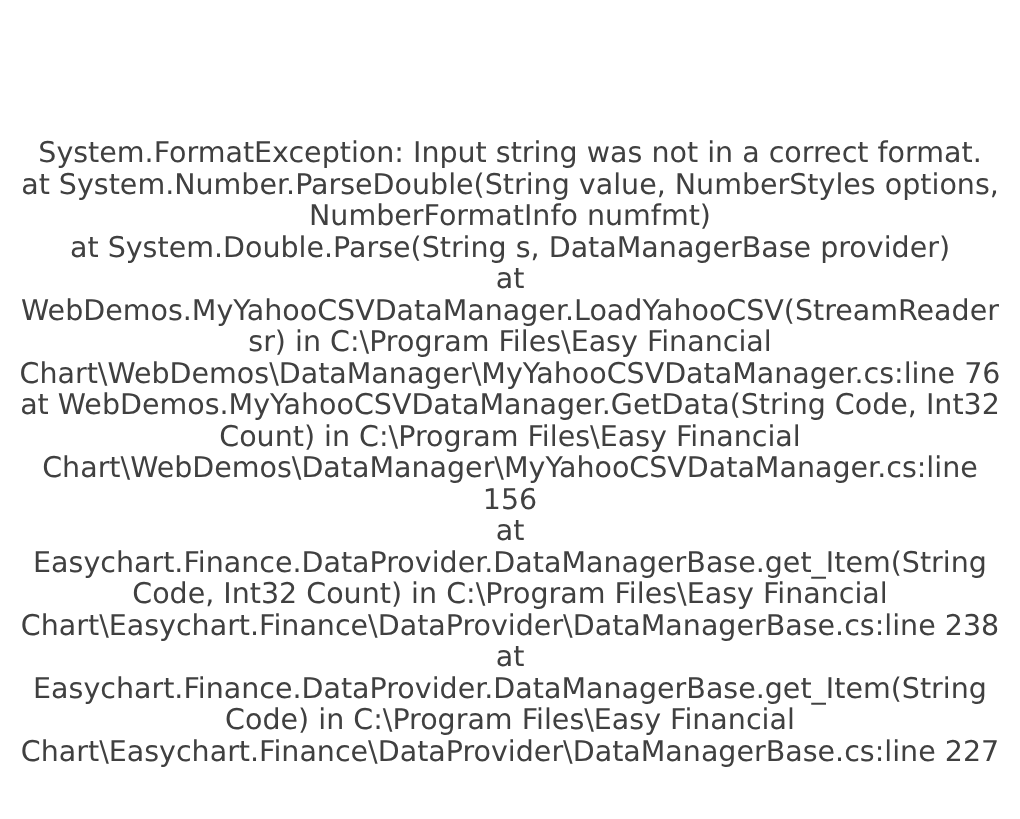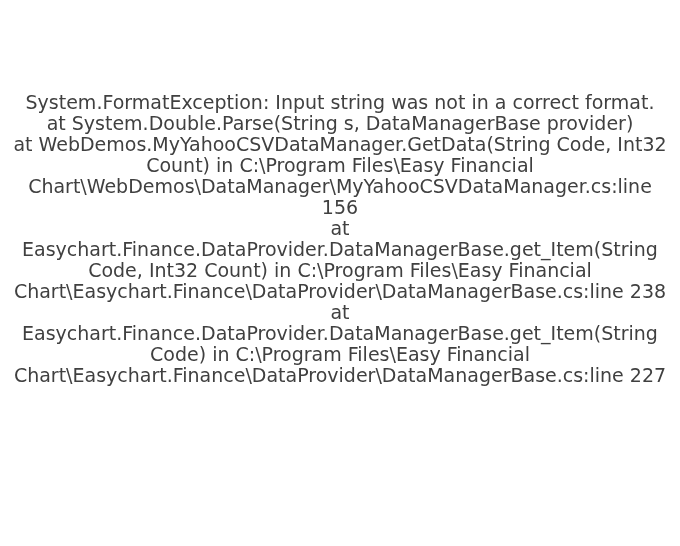--- a/index.html
+++ b/index.html
@@ -37,18 +37,20 @@
     white-space: pre-wrap;
     word-break: break-word;
   }
 </style>
 </head>
 <body>
 
 <div class="page">
   <div class="error-block">
     <span class="error-line">System.FormatException: Input string was not in a correct format.</span>
+    <span class="error-line">at System.Number.ParseDouble(String value, NumberStyles options, NumberFormatInfo numfmt)</span>
     <span class="error-line">at System.Double.Parse(String s, DataManagerBase provider)</span>
+    <span class="error-line">at WebDemos.MyYahooCSVDataManager.LoadYahooCSV(StreamReader sr) in C:\Program Files\Easy Financial Chart\WebDemos\DataManager\MyYahooCSVDataManager.cs:line 76</span>
     <span class="error-line">at WebDemos.MyYahooCSVDataManager.GetData(String Code, Int32 Count) in C:\Program Files\Easy Financial Chart\WebDemos\DataManager\MyYahooCSVDataManager.cs:line 156</span>
     <span class="error-line">at Easychart.Finance.DataProvider.DataManagerBase.get_Item(String Code, Int32 Count) in C:\Program Files\Easy Financial Chart\Easychart.Finance\DataProvider\DataManagerBase.cs:line 238</span>
     <span class="error-line">at Easychart.Finance.DataProvider.DataManagerBase.get_Item(String Code) in C:\Program Files\Easy Financial Chart\Easychart.Finance\DataProvider\DataManagerBase.cs:line 227</span>
   </div>
 </div>
 
 </body></html>

